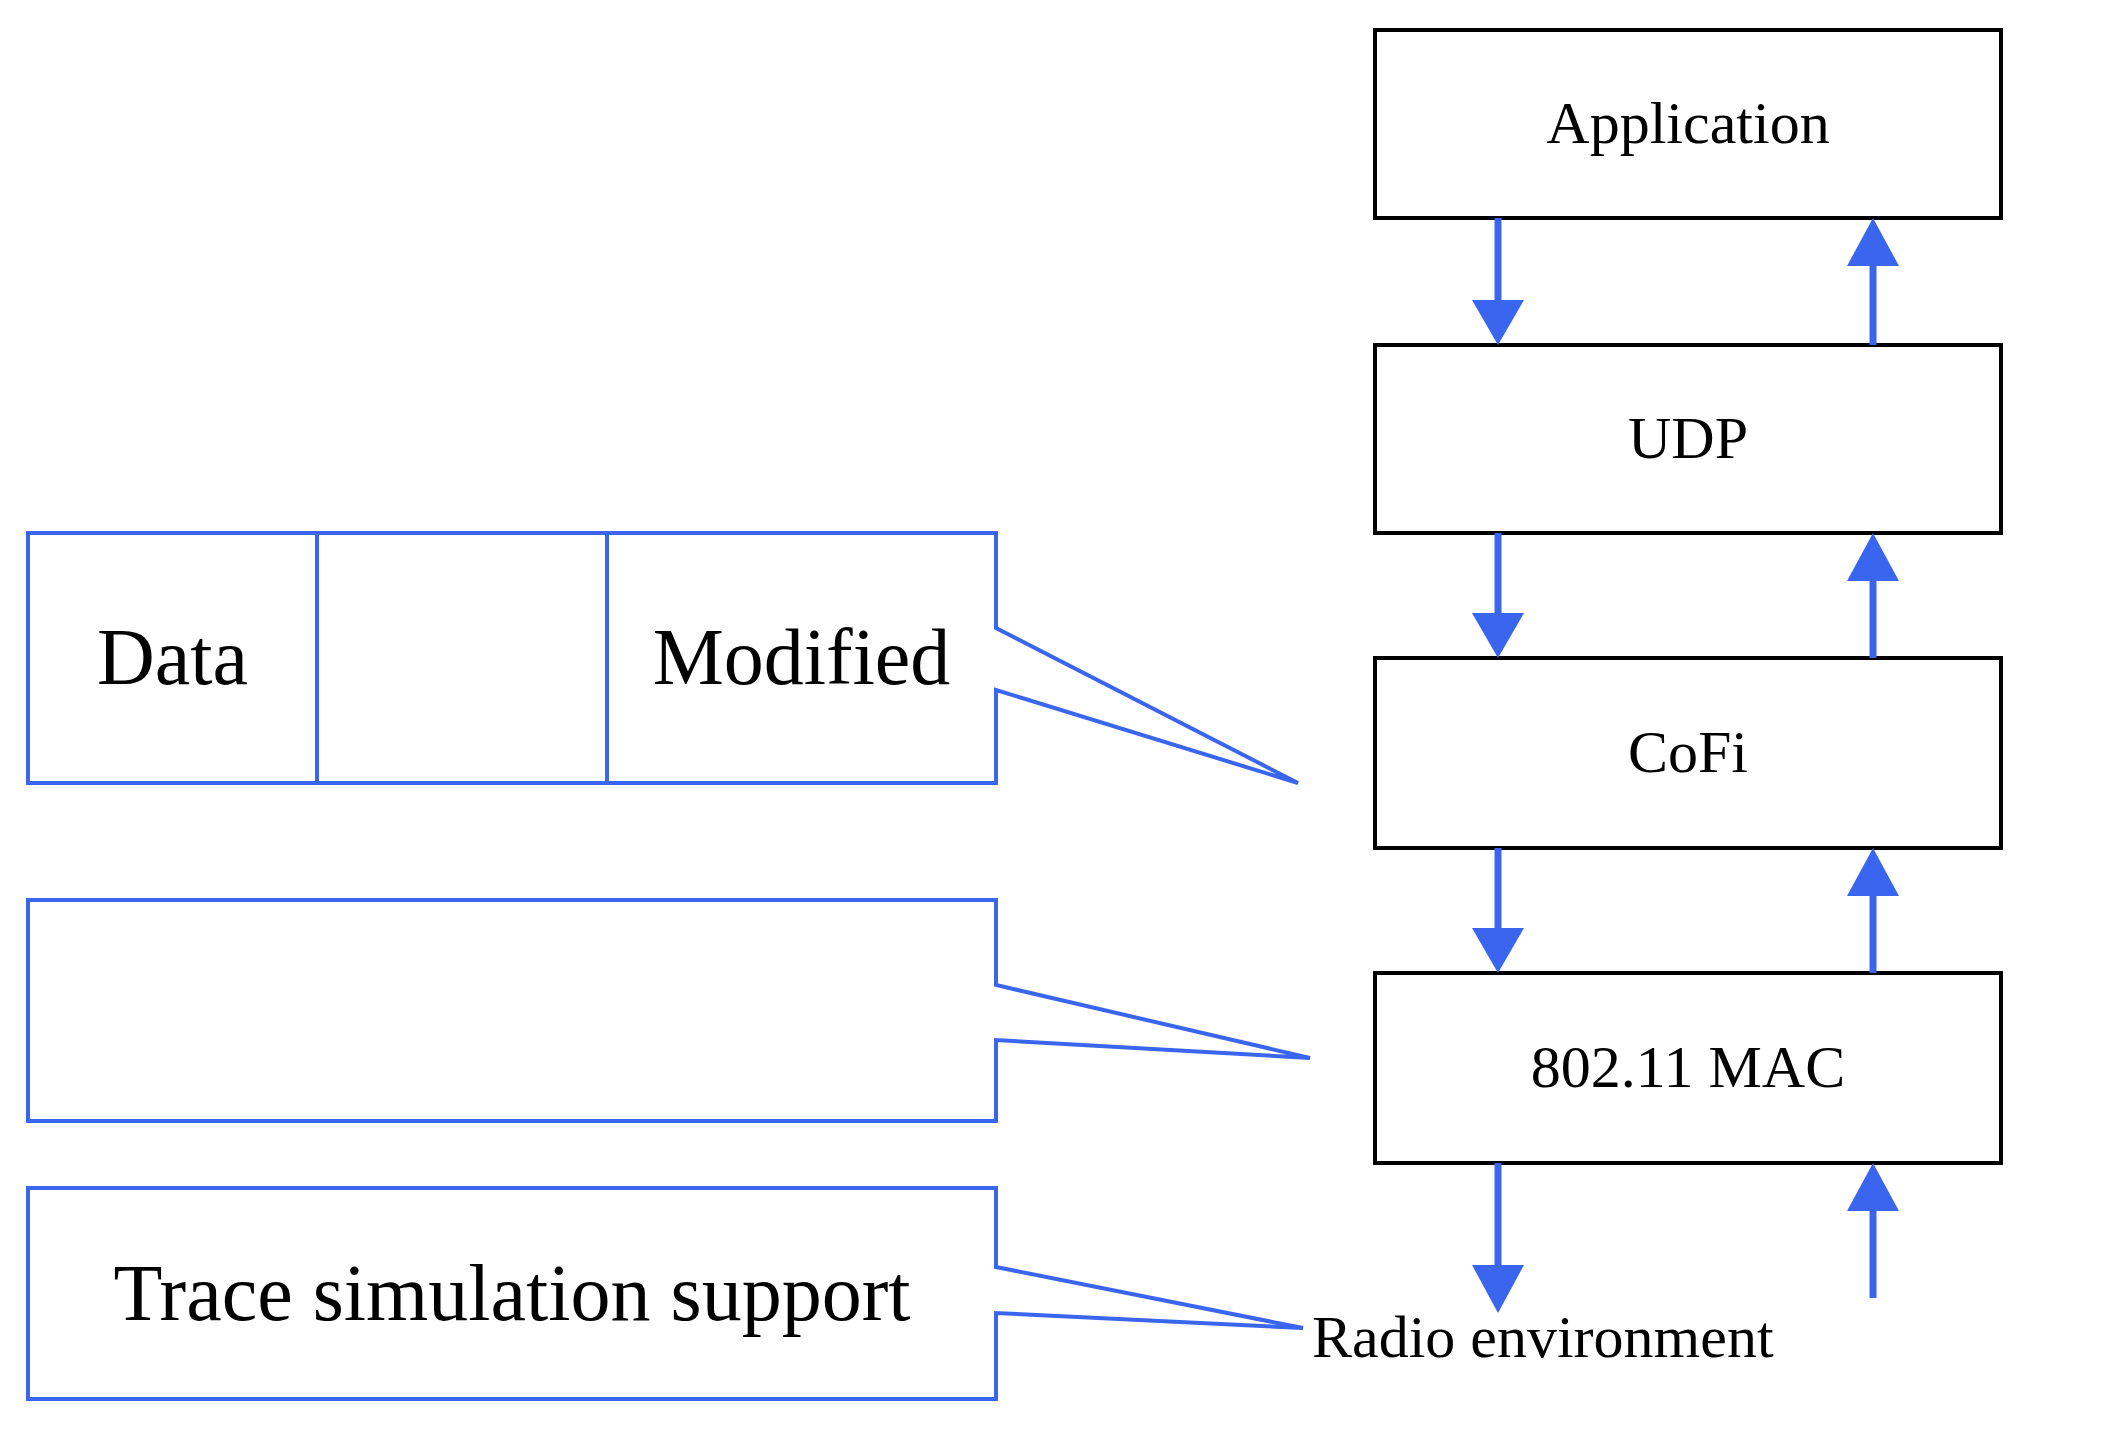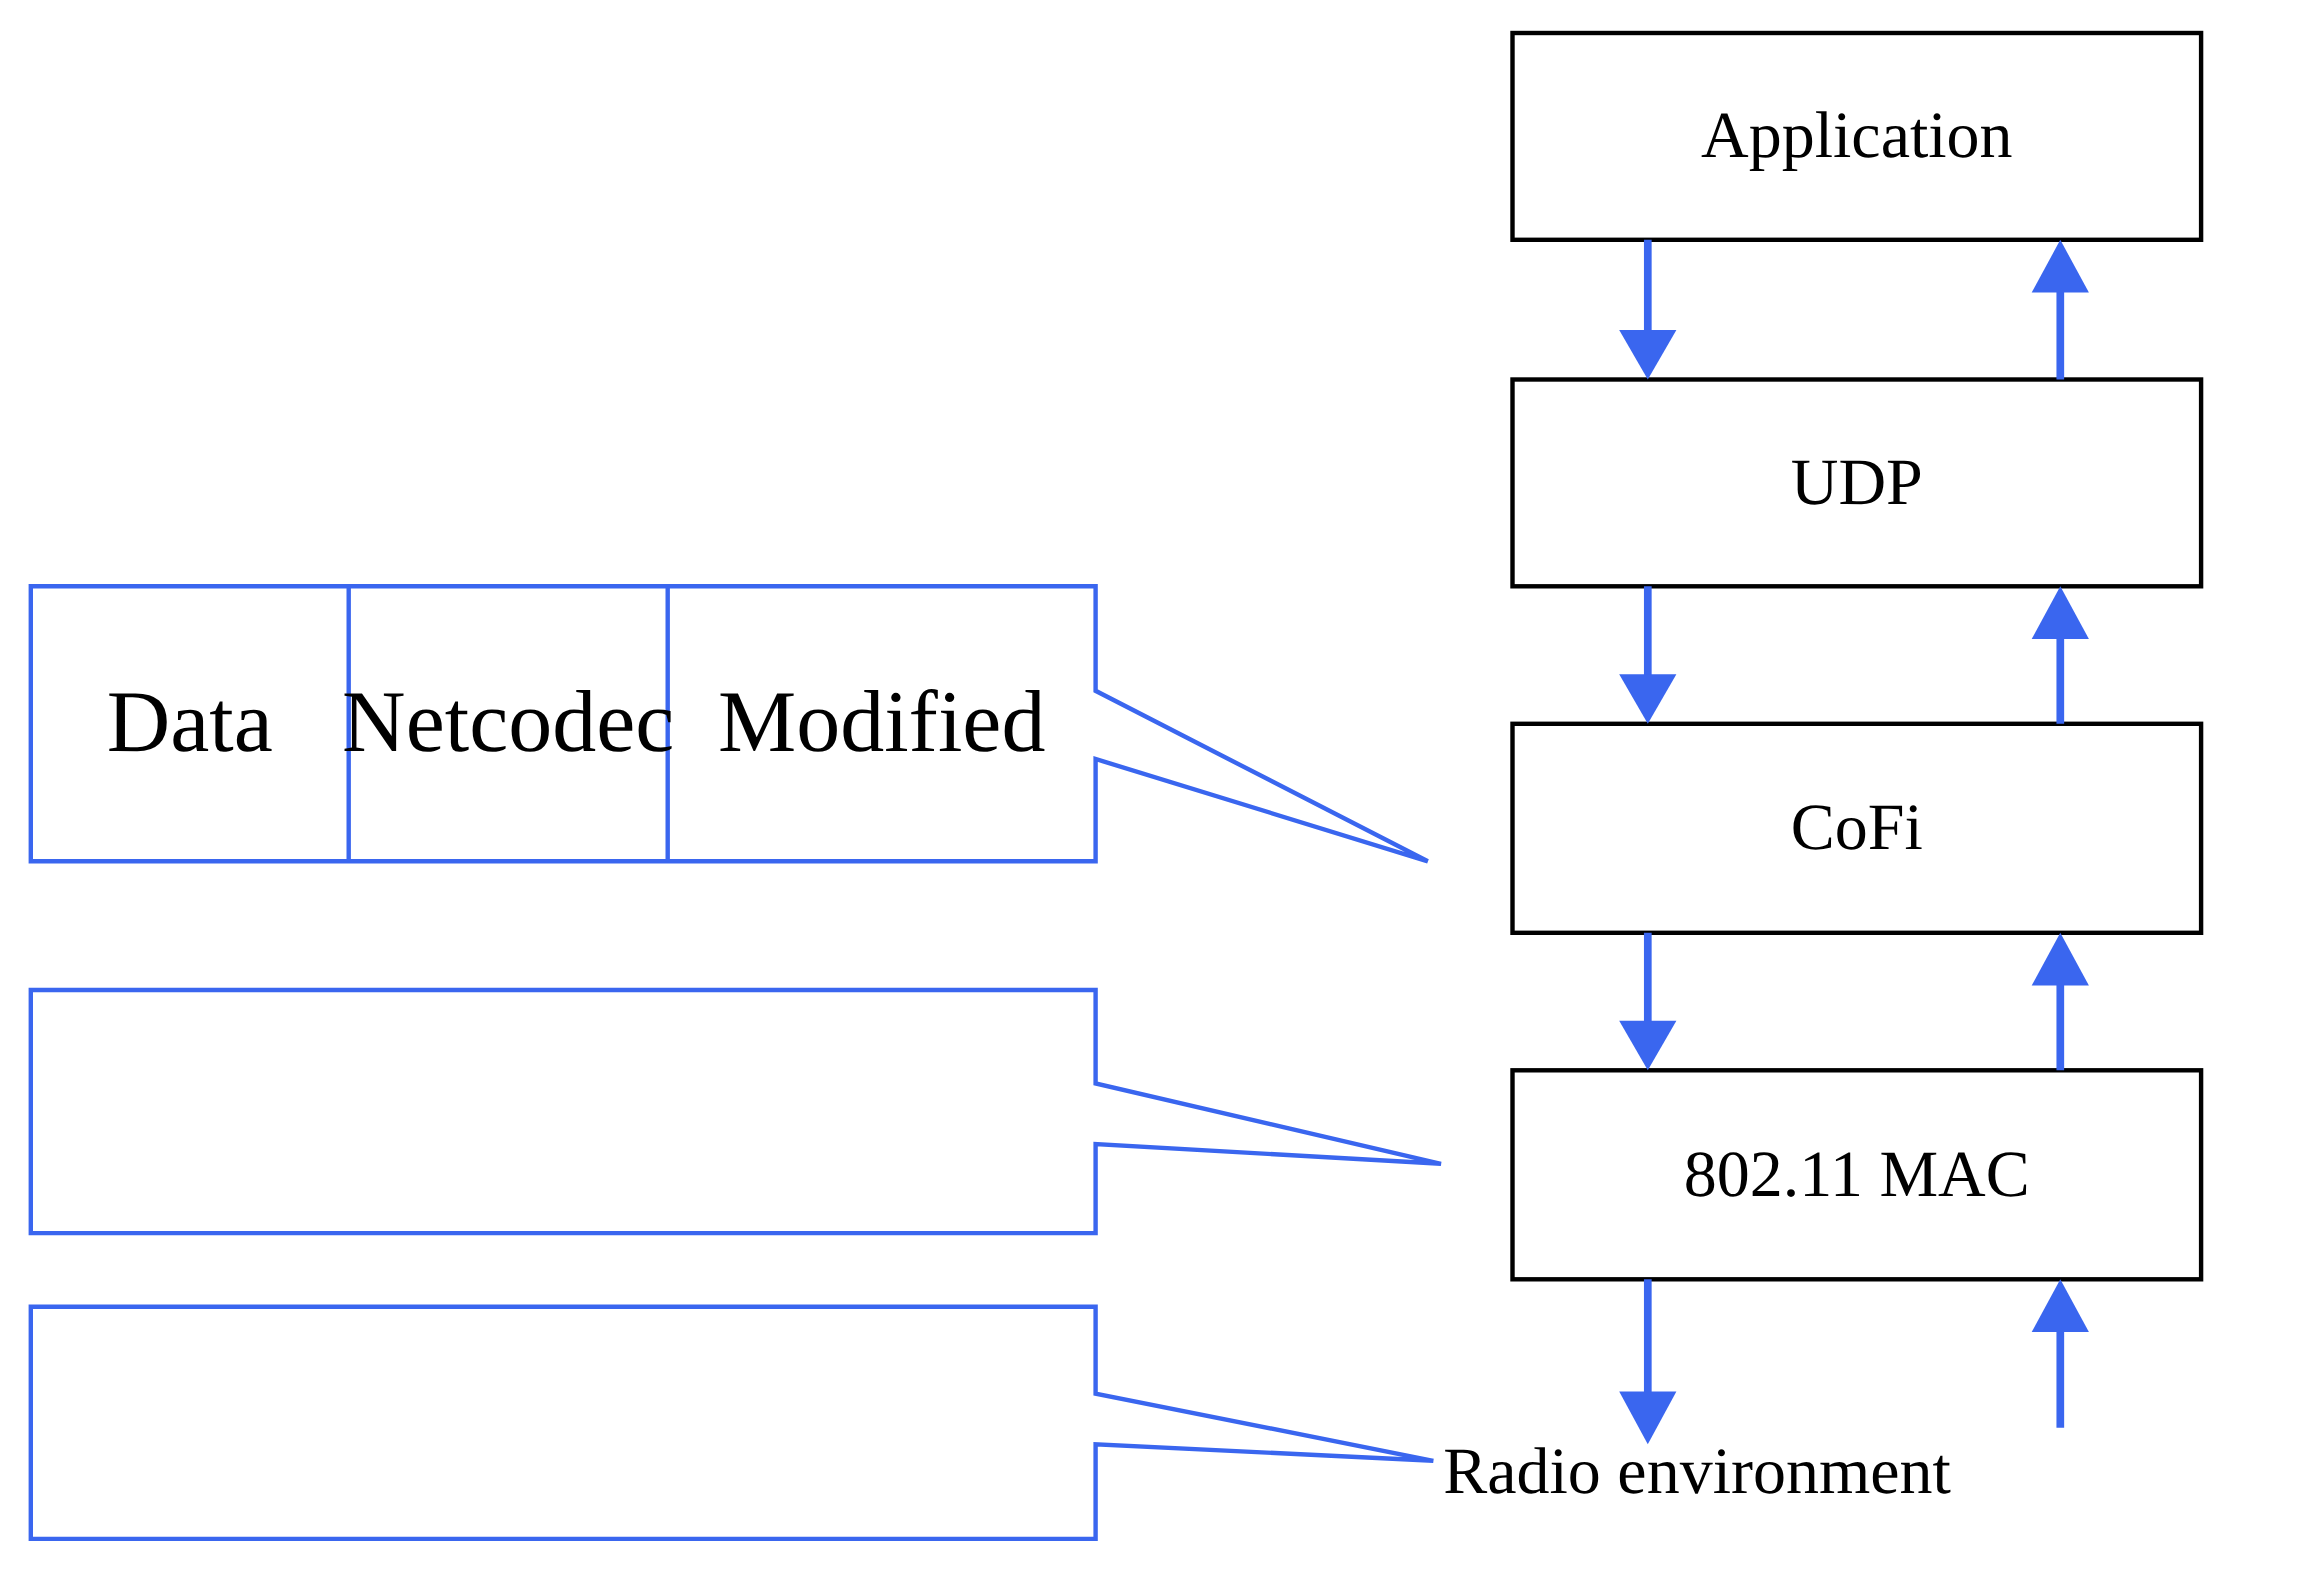--- a/index.html
+++ b/index.html
@@ -102,23 +102,20 @@
   <div class="label stack-label" style="left:1375px; top:30px;  width:626px; height:188px;">Application</div>
   <div class="label stack-label" style="left:1375px; top:345px; width:626px; height:188px;">UDP</div>
   <div class="label stack-label" style="left:1375px; top:658px; width:626px; height:190px;">CoFi</div>
   <div class="label stack-label" style="left:1375px; top:973px; width:626px; height:190px;">802.11 MAC</div>
 
   <div class="label radio-label" style="left:1312px; top:1268px; width:790px; height:140px;">Radio environment</div>
 
   <div class="label left-label multiline" style="left:28px; top:533px; width:289px; height:250px;">
     <span>Data</span>
   </div>
-  <div class="label left-label multiline" style="left:317px; top:533px; width:290px; height:250px;">
-    <span>Net</span>
-    <span>codec</span>
-  </div>
   <div class="label left-label" style="left:607px; top:533px; width:389px; height:250px;">
     <span>Modified</span>
   </div>
 
 
+  <div class="label left-label" style="left:28px; top:1188px; width:968px; height:211px;">Trace simulation support</div>
 
 </div>
 
 </body></html>

